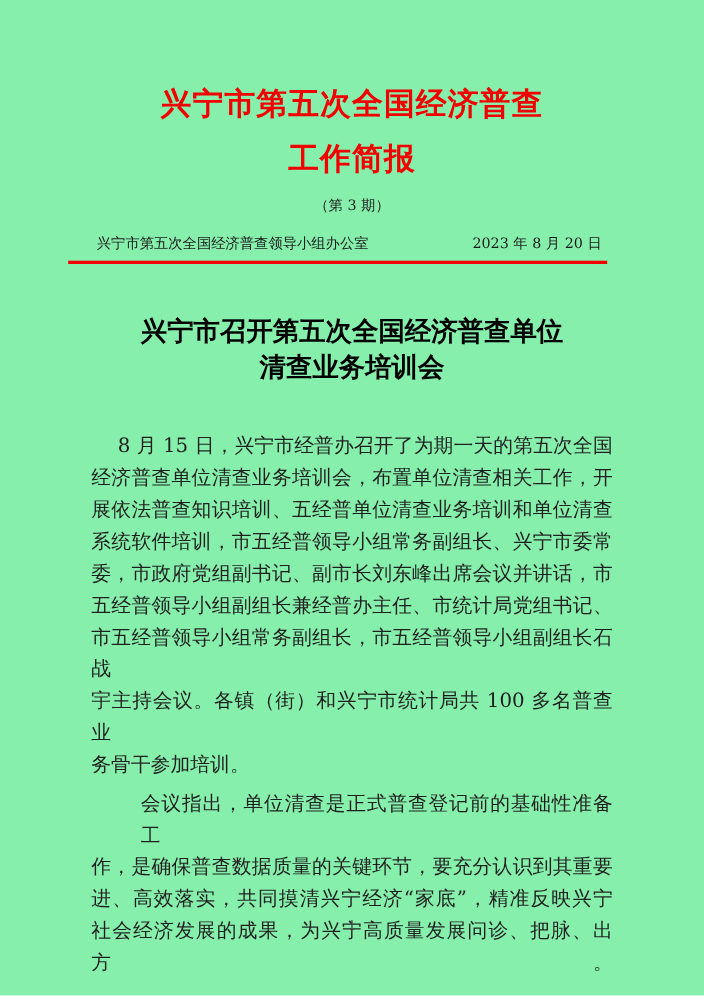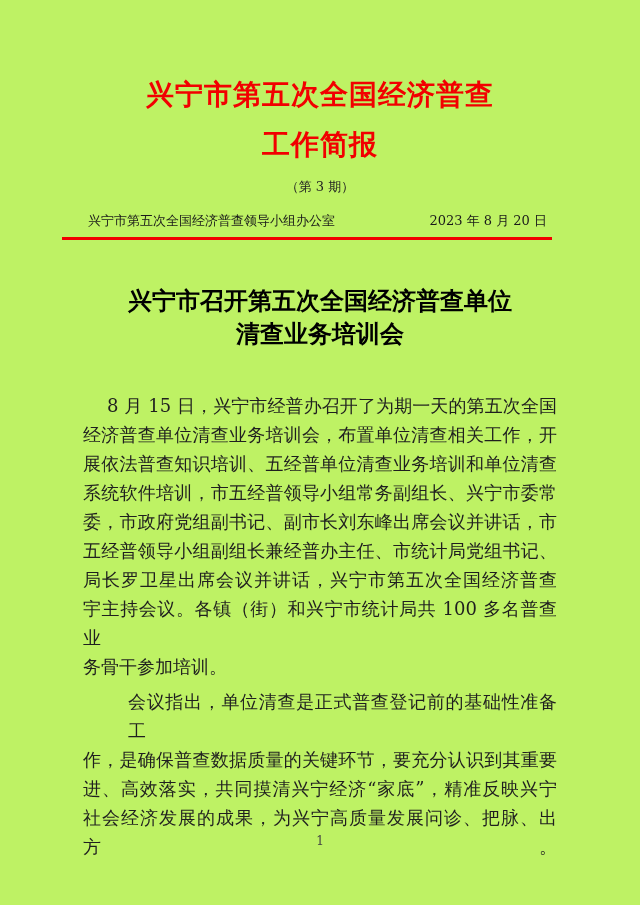--- a/index.html
+++ b/index.html
@@ -1,21 +1,21 @@
 <!DOCTYPE html>
 <html><head>
 <meta charset="utf-8">
 <style>
   html, body { margin:0; padding:0; background:#ffffff; }
   .page {
     position: relative;
     width: 640px;
     height: 905px;
     margin: 0 auto;
-    background: #bef264;
+    background: #86efac;
     font-family: "DejaVu Serif", "Liberation Serif", serif;
     color: #1a1a1a;
     overflow: hidden;
   }
   .masthead {
     padding-top: 70px;
     text-align: center;
     color: #f20000;
     font-weight: bold;
   }
@@ -98,21 +98,21 @@
   </div>
 
   <div class="article-body">
       <div class="paragraph">
         <div class="body-line fill" style="padding-left: 24px;">8 月 15 日，兴宁市经普办召开了为期一天的第五次全国</div>
         <div class="body-line fill">经济普查单位清查业务培训会，布置单位清查相关工作，开</div>
         <div class="body-line fill">展依法普查知识培训、五经普单位清查业务培训和单位清查</div>
         <div class="body-line fill">系统软件培训，市五经普领导小组常务副组长、兴宁市委常</div>
         <div class="body-line fill">委，市政府党组副书记、副市长刘东峰出席会议并讲话，市</div>
         <div class="body-line fill">五经普领导小组副组长兼经普办主任、市统计局党组书记、</div>
-        <div class="body-line fill">局长罗卫星出席会议并讲话，兴宁市第五次全国经济普查</div>
+        <div class="body-line fill">市五经普领导小组常务副组长，市五经普领导小组副组长石战</div>
         <div class="body-line fill">宇主持会议。各镇（街）和兴宁市统计局共 100 多名普查业</div>
         <div class="body-line end">务骨干参加培训。</div>
       </div>
       <div class="paragraph">
         <div class="body-line fill" style="padding-left: 45px;">会议指出，单位清查是正式普查登记前的基础性准备工</div>
         <div class="body-line fill">作，是确保普查数据质量的关键环节，要充分认识到其重要</div>
         <div class="body-line fill">进、高效落实，共同摸清兴宁经济“家底”，精准反映兴宁</div>
         <div class="body-line fill">社会经济发展的成果，为兴宁高质量发展问诊、把脉、出方。</div>
       </div>
     </div>

